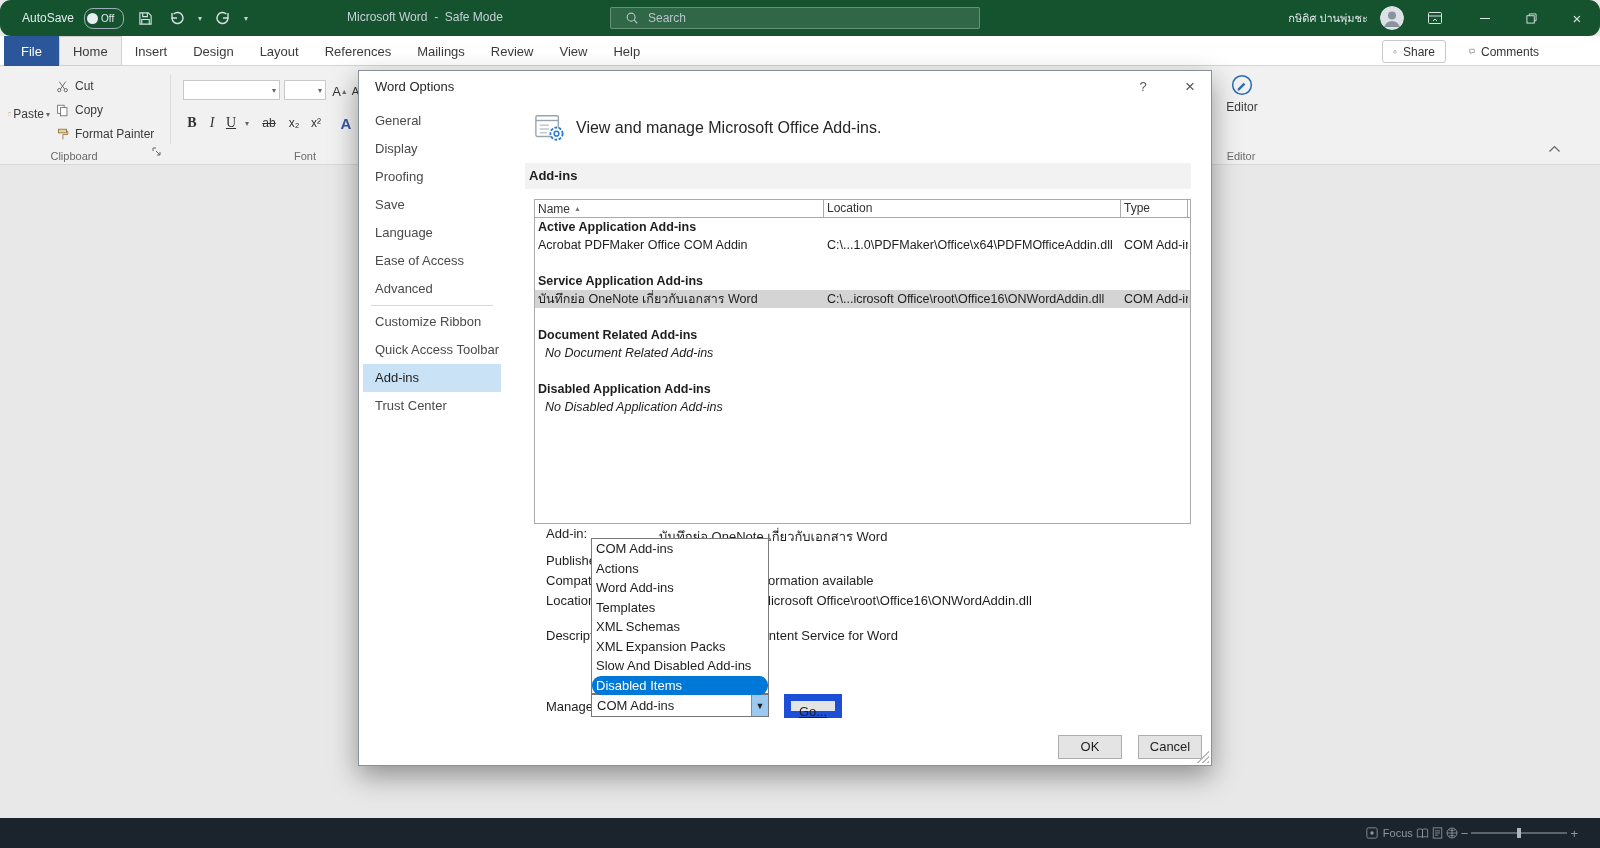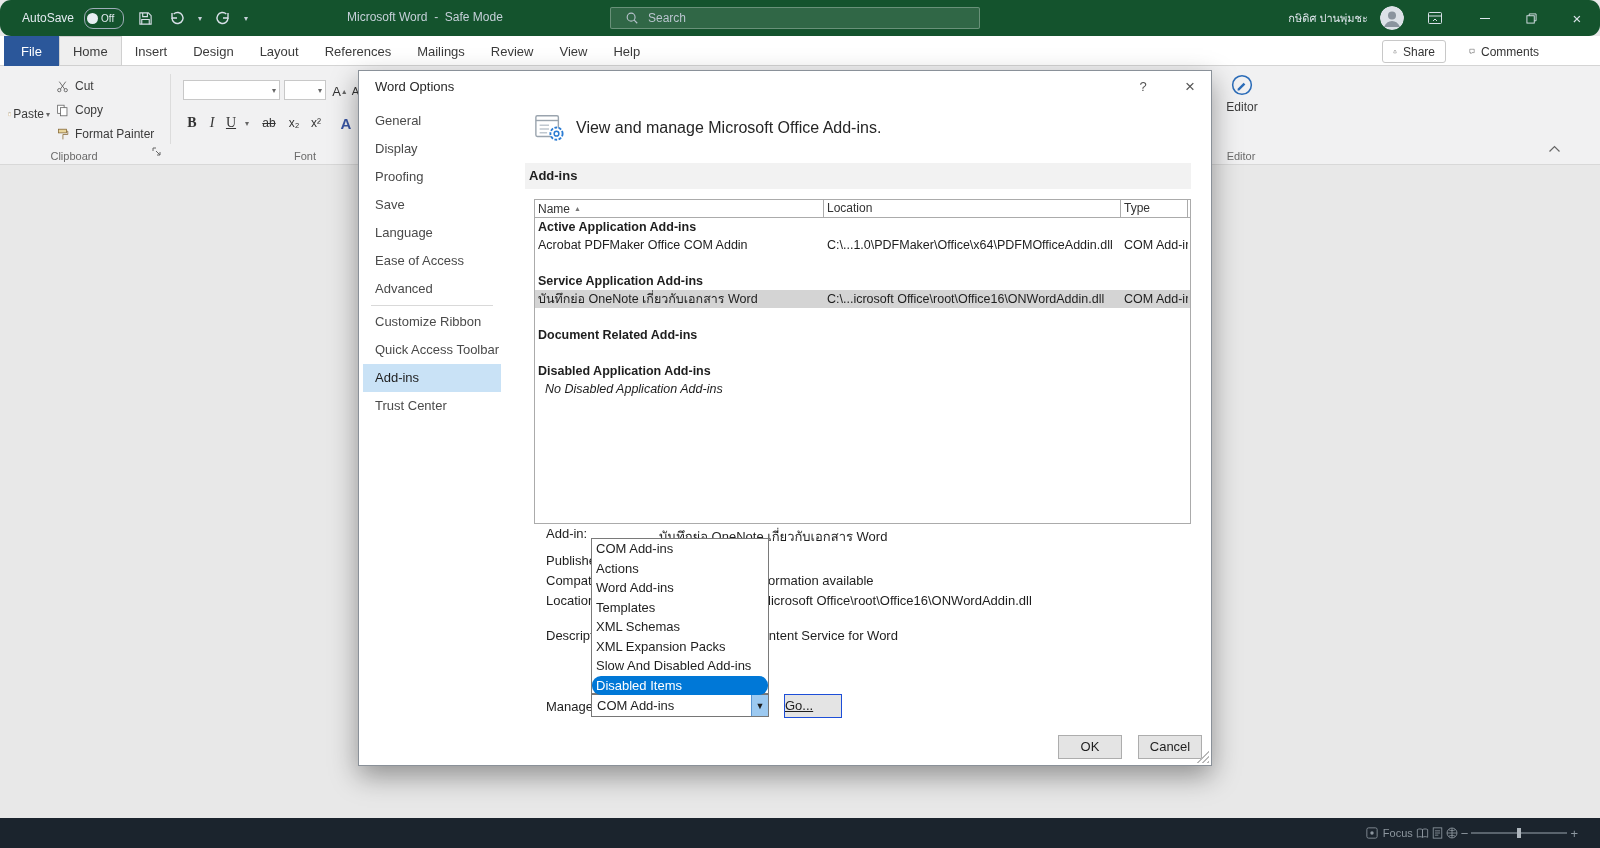--- a/index.html
+++ b/index.html
@@ -83,21 +83,21 @@
   .t-row .italic { font-style:italic; padding-left:10px; }
   .d-row { position:absolute; left:21px; height:16px; font-size:13px; white-space:nowrap; }
   .d-val { position:absolute; left:113px; white-space:nowrap; }
   #manage-label { position:absolute; left:21px; top:592px; font-size:13px; }
   #manage-combo { position:absolute; left:66px; top:587px; width:178px; height:23px; background:#fff; border:1px solid #767676; display:flex; align-items:center; cursor:pointer; }
   #manage-combo .val { flex:1; padding-left:5px; font-size:13px; }
   #manage-combo .arrow { width:17px; height:21px; background:#9cc9f0; border-left:1px solid #5a96d2; display:flex; align-items:center; justify-content:center; font-size:9px; color:#1e1e1e; }
   #manage-popup { position:absolute; left:66px; top:431px; width:178px; height:156px; background:#fff; border:1px solid #7a7a7a; z-index:5; }
   .popup-item { height:19.5px; line-height:19.5px; padding-left:4px; font-size:13px; cursor:pointer; white-space:nowrap; }
   .popup-item.hl { background:#0078d7; color:#fff;border-radius:9px; }
-  #go-btn { position:absolute; left:259px; top:587px; width:58px; height:24px; background:#e4e4e4; border:1px solid #1d4ed8; line-height:22px; font-size:13px; cursor:pointer;text-decoration:underline; }
+  #go-btn { position:absolute; left:259px; top:587px; width:58px; height:24px; background:#e4e4e4; border:7px solid #1d4ed8; text-align:center; line-height:22px; font-size:13px; cursor:pointer;text-decoration:underline; }
   .dlg-btn { position:absolute; top:664px; width:64px; height:24px; background:#e4e4e4; border:1px solid #adadad; text-align:center; line-height:22px; font-size:13px; cursor:pointer; }
   #ok-btn { left:699px; } #cancel-btn { left:779px; }
   #dlg-grip { position:absolute; right:2px; bottom:2px; width:12px; height:12px; cursor:nwse-resize;
     background:linear-gradient(135deg, transparent 50%, #b9b9b9 50%, #b9b9b9 56%, transparent 56%, transparent 70%, #b9b9b9 70%, #b9b9b9 76%, transparent 76%, transparent 90%, #b9b9b9 90%, #b9b9b9 96%, transparent 96%); }
 </style>
 </head>
 <body>
 
 <div id="screen">
 
@@ -361,20 +361,23 @@
           </div>
         <div class="t-row sel">
           <span class="c-name">บันทึกย่อ OneNote เกี่ยวกับเอกสาร Word</span>
           <span class="c-loc">C:\...icrosoft Office\root\Office16\ONWordAddin.dll</span>
           <span class="c-type">COM Add-in</span>
         </div>
         <div class="t-row"></div>
         <div class="t-row group">
             <span class="c-name">Document Related Add-ins</span>
           </div>
+        <div class="t-row">
+            <span class="c-name italic">No Document Related Add-ins</span>
+          </div>
         <div class="t-row"></div>
         <div class="t-row group">
             <span class="c-name">Disabled Application Add-ins</span>
           </div>
         <div class="t-row">
             <span class="c-name italic">No Disabled Application Add-ins</span>
           </div>
       </div>
 
       <div class="d-row" style="top:419px;">

